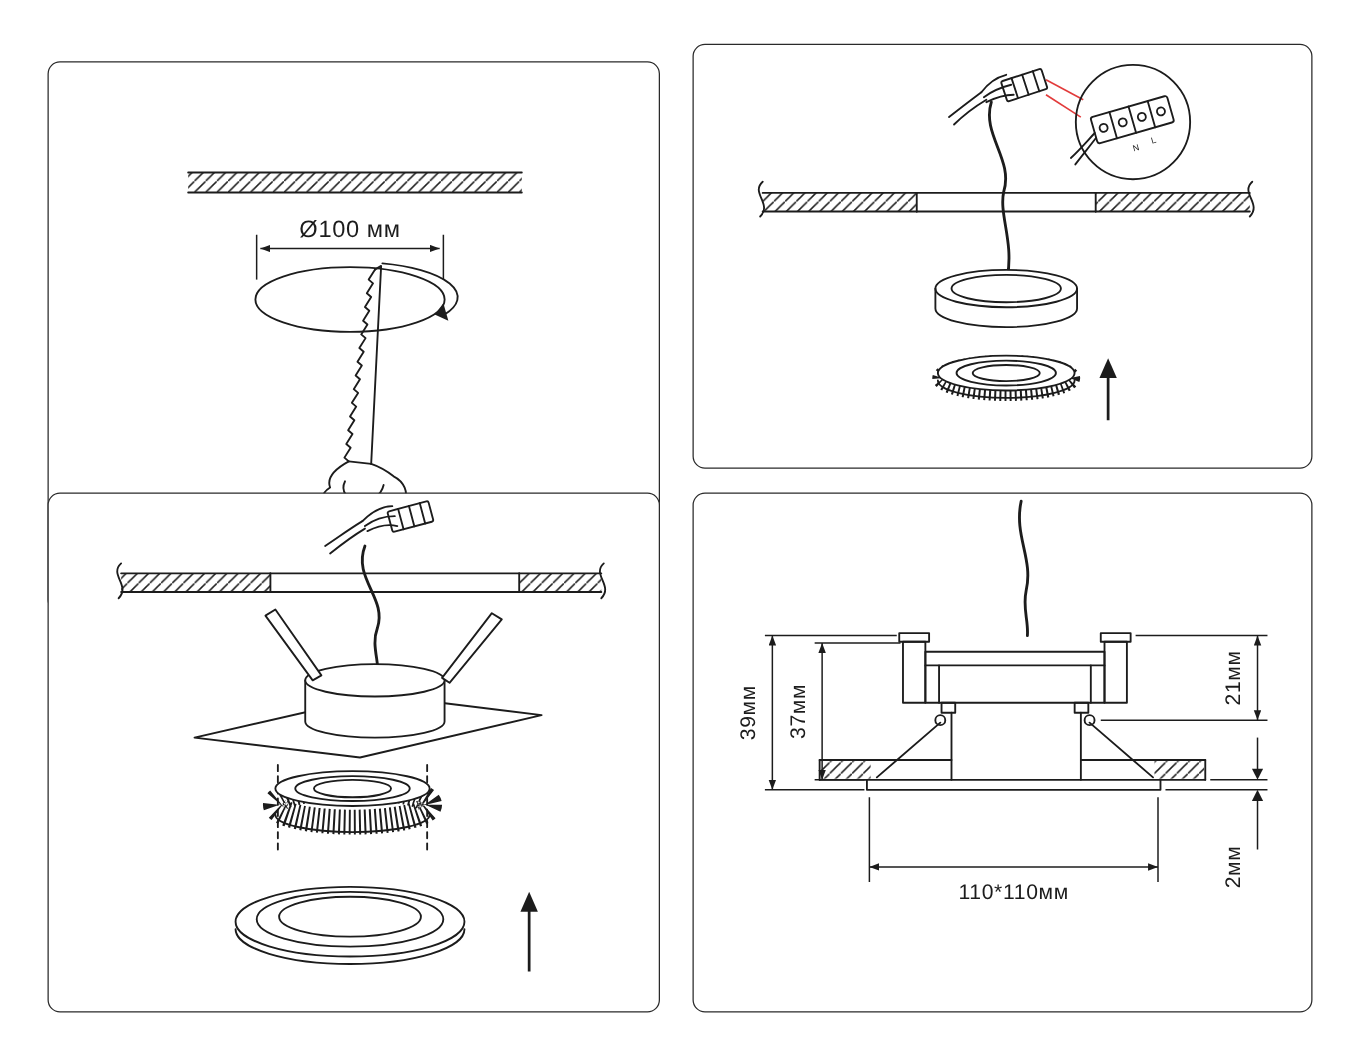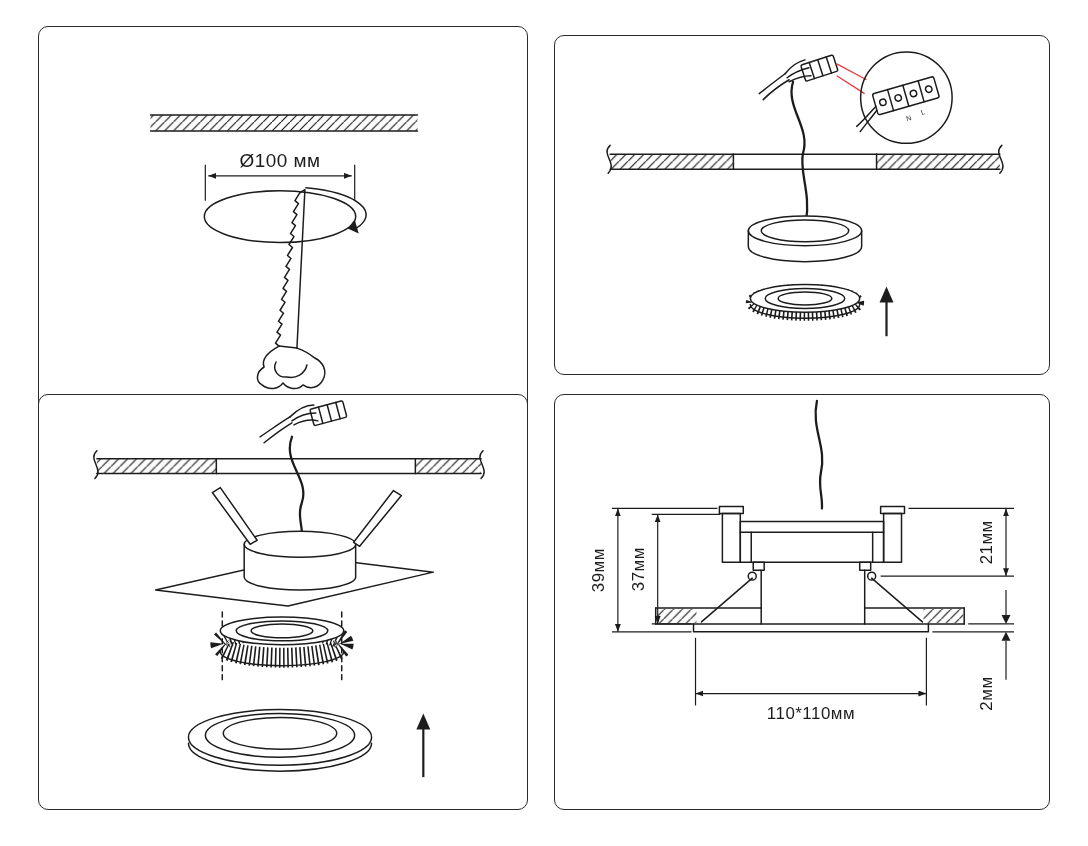--- a/index.html
+++ b/index.html
@@ -19,21 +19,21 @@
   .dim { fill:none; stroke:#1c1c1c; stroke-width:1.2; }
   .arr { fill:#1c1c1c; stroke:none; }
   text { fill:#1c1c1c; letter-spacing:0.5px; }
   .lbl-big { font-size:19px; }
   .lbl-dim { font-size:17px; }
   .lbl-tiny { font-size:7px; letter-spacing:0; }
 </style>
 </head>
 <body>
 
-<div class="panel" style="left:38px; top:26px; width:490px; height:441px;">
+<div class="panel" style="left:38px; top:49px; width:490px; height:441px;">
   <svg viewBox="0 0 490 340">
     <defs>
       <pattern id="h1" width="9" height="9" patternUnits="userSpaceOnUse">
         <path d="M-2,11 L11,-2" stroke="#1c1c1c" stroke-width="1.2"></path>
       </pattern>
       <marker id="m1" orient="auto-start-reverse" markerWidth="10" markerHeight="8" refX="8" refY="3" markerUnits="userSpaceOnUse">
         <path d="M0,0 L8,3 L0,6 Z" fill="#1c1c1c"></path>
       </marker>
     </defs>
 

